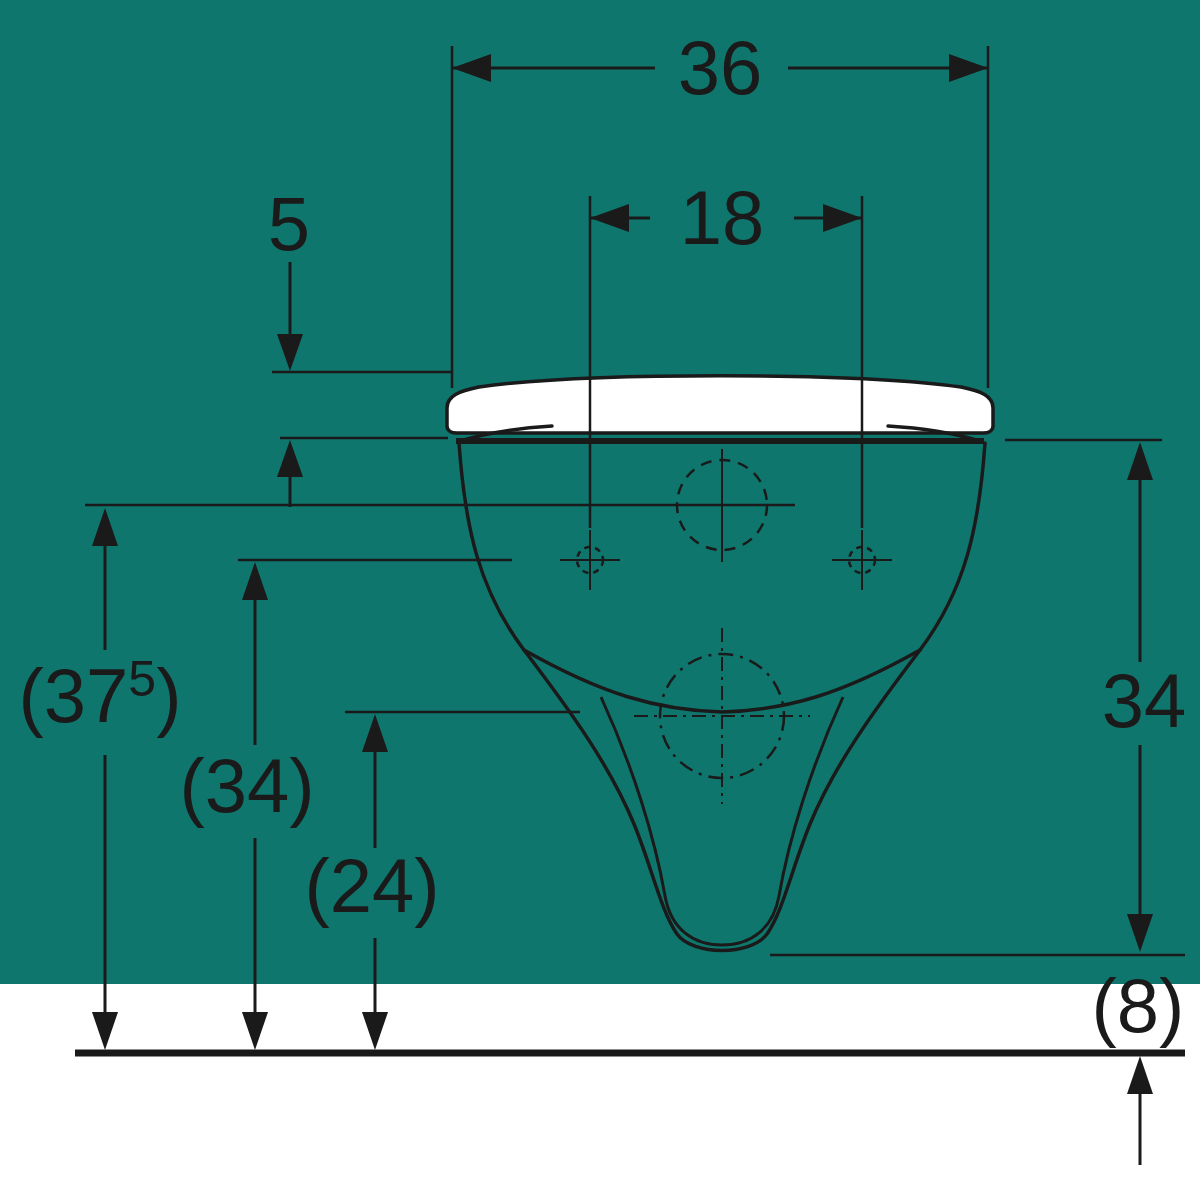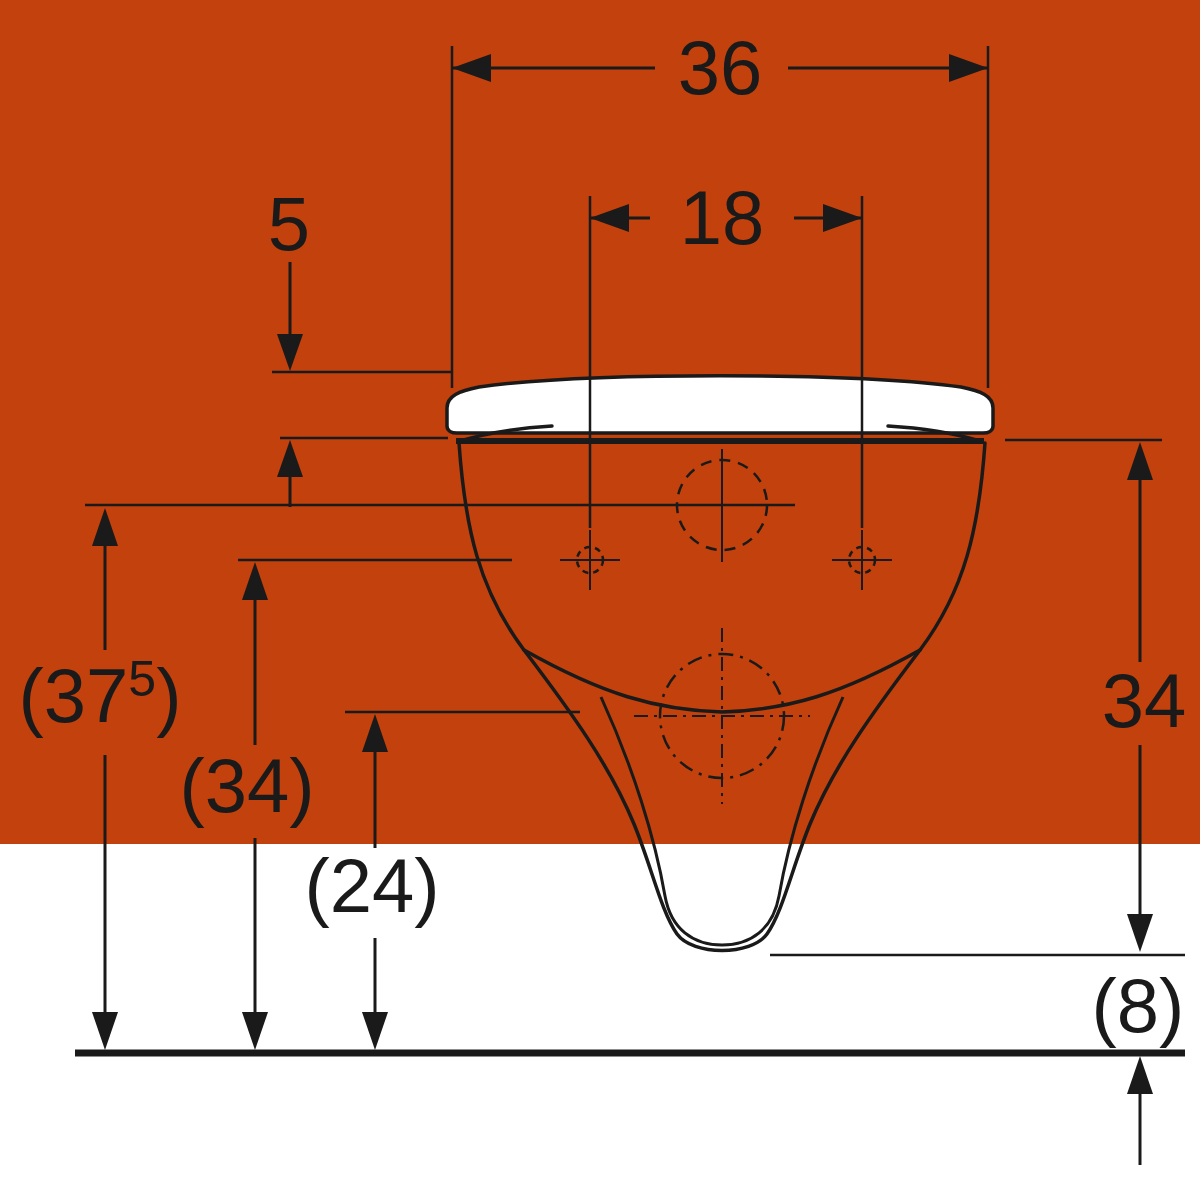--- a/index.html
+++ b/index.html
@@ -5,23 +5,23 @@
   html, body {
     margin: 0;
     padding: 0;
     background: #ffffff;
     width: 1200px;
     height: 1200px;
     font-family: "Liberation Sans", sans-serif;
   }
   #stage {
     width: 1200px;
-    height: 844px;
+    height: 984px;
     position: relative;
-    background: #c2410c;
+    background: #0f766e;
   }
   svg { display: block; }
   .ln        { stroke: #1a1a1a; stroke-width: 3;   fill: none; stroke-linecap: butt; }
   .ln-thin   { stroke: #1a1a1a; stroke-width: 2.5; fill: none; }
   .ln-draw   { stroke: #1a1a1a; stroke-width: 3.5; fill: none; stroke-linecap: round; }
   .ln-band   { stroke: #1a1a1a; stroke-width: 6;   fill: none; }
   .ln-floor  { stroke: #1a1a1a; stroke-width: 7;   fill: none; }
   .ln-dash   { stroke: #1a1a1a; stroke-width: 2.5; fill: none; stroke-dasharray: 11 8; }
   .ln-dashsm { stroke: #1a1a1a; stroke-width: 2.5; fill: none; stroke-dasharray: 6 5; }
   .ln-dashdot{ stroke: #1a1a1a; stroke-width: 2.5; fill: none; stroke-dasharray: 15 7 3 7; }

